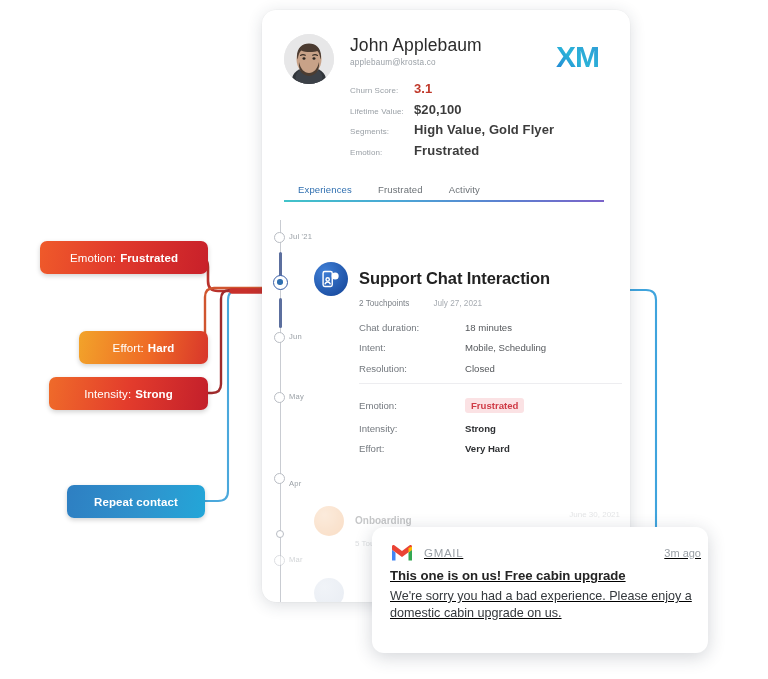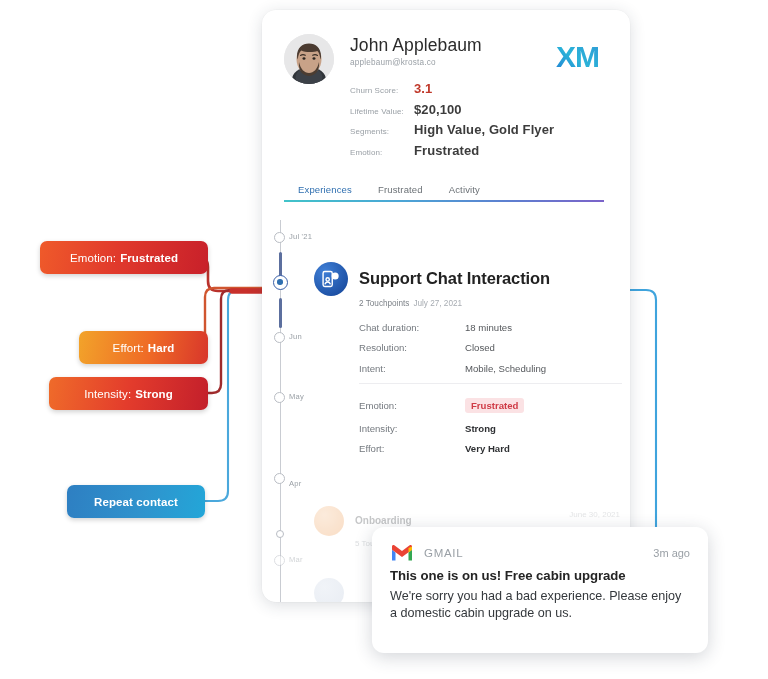--- a/index.html
+++ b/index.html
@@ -76,21 +76,21 @@
     position:absolute;left:17.4px;width:2.4px;background:#5c6f9e;border-radius:2px;
   }
 
   
   .event{position:absolute;left:52px;right:8px;}
   .event-head{display:flex;align-items:center;gap:11px;}
   .event-icon{width:34px;height:34px;border-radius:50%;flex:0 0 34px;
     background:radial-gradient(circle at 32% 28%,#3f7fd6,#1c4fa3 78%);
     display:flex;align-items:center;justify-content:center;}
   .event-title{font-size:16.5px;font-weight:bold;color:#222;letter-spacing:-.1px;}
-  .event-sub{margin-left:45px;margin-top:3px;display:flex;gap:4px;}
+  .event-sub{margin-left:45px;margin-top:3px;display:flex;gap:24px;}
   .event-sub span{font-size:8.2px;color:#7d8288;}
   .event-sub .date{color:#a7acb2;}
 
   .detail-box{margin-left:45px;margin-top:14px;}
   .detail-row{display:flex;align-items:center;margin-bottom:9.5px;}
   .detail-label{width:106px;font-size:9.6px;color:#74797f;}
   .detail-value{font-size:9.6px;color:#55585c;}
   .detail-value.bold{font-weight:bold;color:#2e3033;}
   .divider{height:1px;background:#ededf0;margin:4px 0 14px 0;}
   .badge-frustrated{
@@ -125,21 +125,21 @@
   .pill-intensity{left:49px;top:377px;width:131px;
     background:linear-gradient(100deg,#ef6b2a 0%,#e33c2c 50%,#c31f2b 100%);}
   .pill-repeat{left:67px;top:485px;width:110px;
     background:linear-gradient(100deg,#2e7fc2 0%,#2f93cd 55%,#23a6d8 100%);}
 
   
   .gmail-card{
     position:absolute;left:372px;top:527px;width:336px;height:126px;
     background:#ffffff;border-radius:12px;
     box-shadow:0 4px 18px rgba(35,45,65,.20);
-    padding:16px 18px 0 18px;box-sizing:border-box;
+    padding:16px 7px 0 18px;box-sizing:border-box;text-decoration:underline;
   }
   .gmail-top{display:flex;align-items:center;}
   .gmail-mark{width:24px;height:19px;flex:0 0 24px;}
   .gmail-name{margin-left:10px;font-size:11.5px;color:#9aa0a6;letter-spacing:.7px;}
   .gmail-time{margin-left:auto;font-size:11px;color:#9aa0a6;}
   .gmail-subject{margin-top:6px;font-size:13.2px;font-weight:bold;color:#242424;letter-spacing:-.05px;}
   .gmail-body{margin-top:5px;font-size:12.6px;color:#34383c;line-height:17px;}
 </style>
 </head>
 <body>
@@ -260,26 +260,26 @@
           <span>2 Touchpoints</span>
           <span class="date">July 27, 2021</span>
         </div>
 
         <div class="detail-box">
           <div class="detail-row">
             <div class="detail-label">Chat duration:</div>
             <div class="detail-value">18 minutes</div>
           </div>
           <div class="detail-row">
+            <div class="detail-label">Intent:</div>
+            <div class="detail-value">Mobile, Scheduling</div>
+          </div>
+          <div class="detail-row">
             <div class="detail-label">Resolution:</div>
             <div class="detail-value">Closed</div>
-          </div>
-          <div class="detail-row">
-            <div class="detail-label">Intent:</div>
-            <div class="detail-value">Mobile, Scheduling</div>
           </div>
 
           <div class="divider"></div>
 
           <div class="detail-row">
             <div class="detail-label">Emotion:</div>
             <div class="badge-frustrated">Frustrated</div>
           </div>
           <div class="detail-row">
             <div class="detail-label">Intensity:</div>

